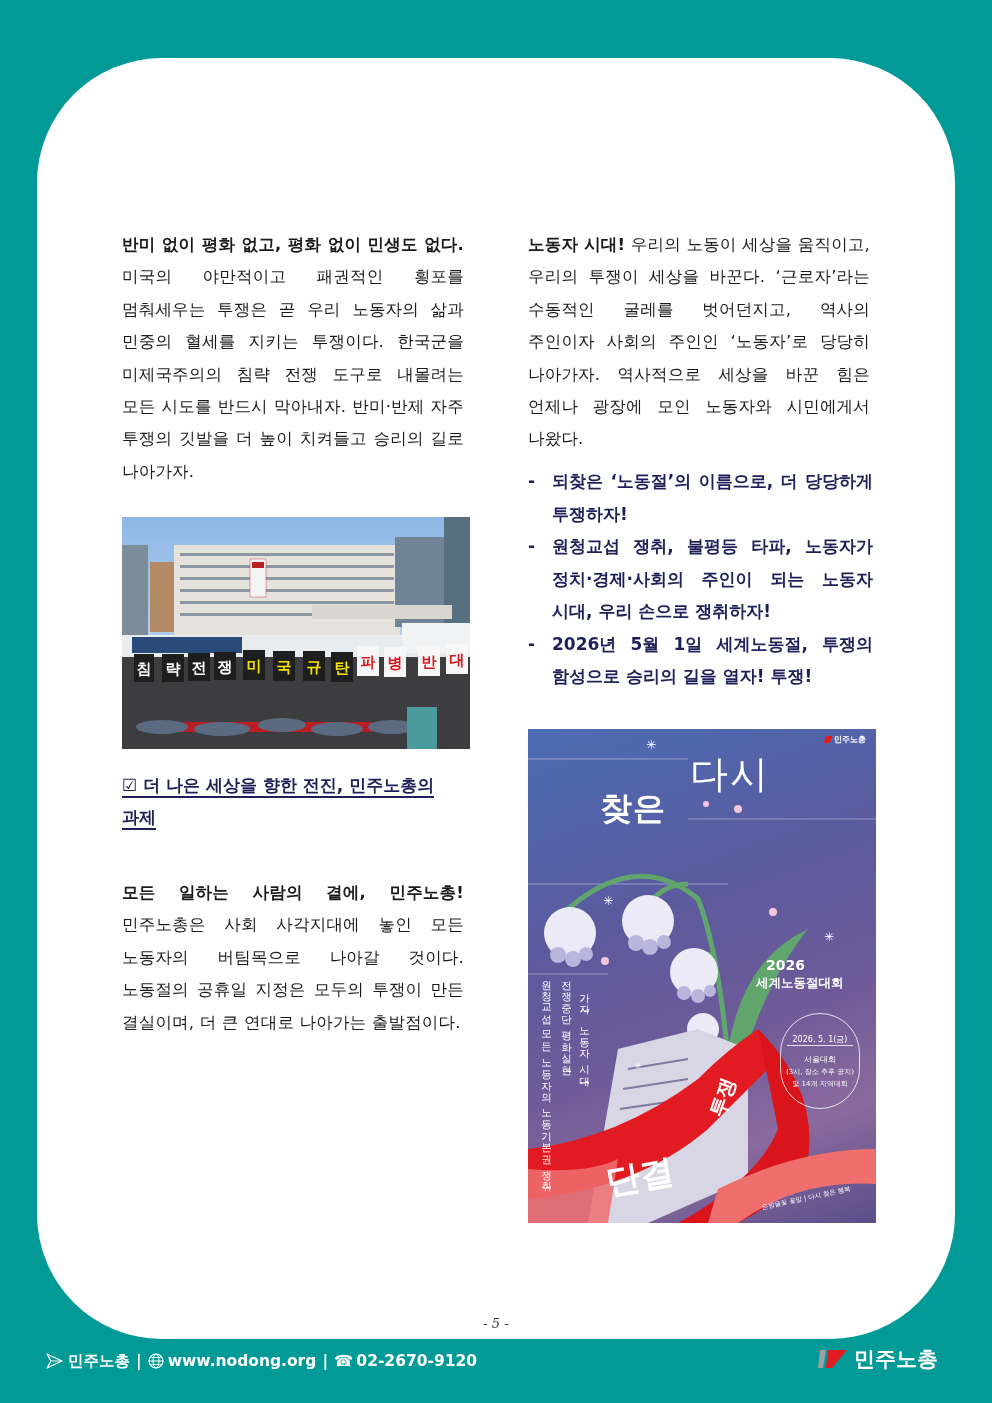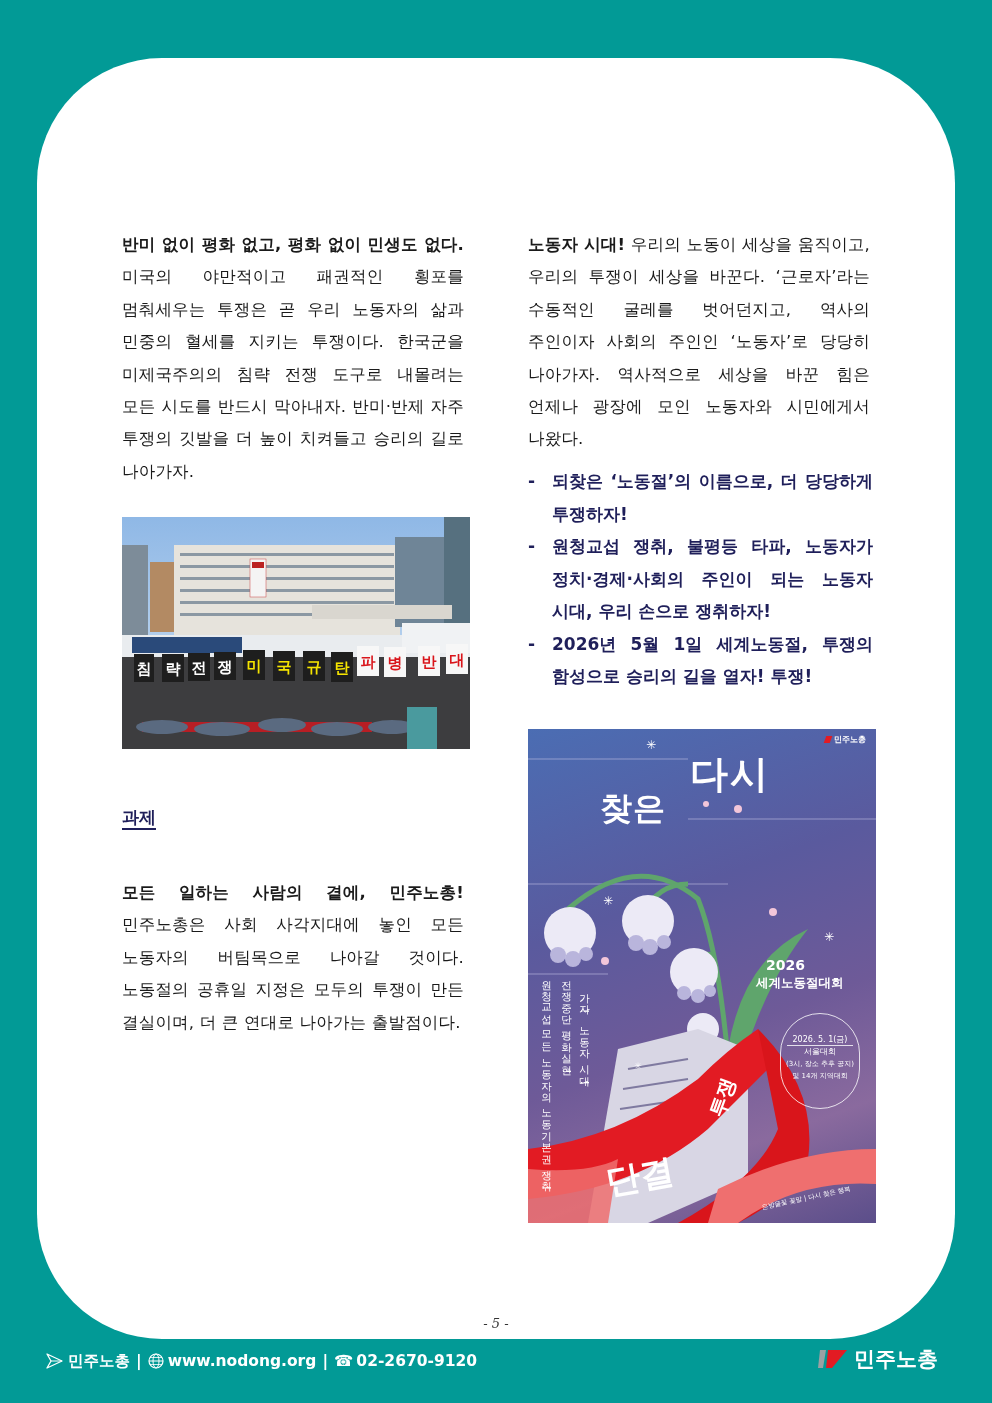--- a/index.html
+++ b/index.html
@@ -126,21 +126,21 @@
         <ellipse cx="100" cy="212" rx="28" ry="7"></ellipse>
       <ellipse cx="160" cy="208" rx="24" ry="7"></ellipse>
         <ellipse cx="215" cy="212" rx="26" ry="7"></ellipse>
       <ellipse cx="270" cy="210" rx="24" ry="7"></ellipse>
     </g>
     <rect x="285" y="190" width="30" height="42" fill="#4a9a9e"></rect>
   </svg>
 </div>
 
 <div class="section-head">
-  <br>
+  <span class="u"><span>☑</span><span> 더 나은 세상을 향한 전진, 민주노총의</span></span><br>
   <span class="u">과제</span>
 </div>
 
 <div class="col" style="left:122px; top:845px;">
   <p class="para" style="margin-top:32px;"><b>모든 일하는 사람의 곁에, 민주노총!</b><span> 민주노총은 사회 사각지대에 놓인 모든 노동자의 버팀목으로 나아갈 것이다. 노동절의 공휴일 지정은 모두의 투쟁이 만든 결실이며, 더 큰 연대로 나아가는 출발점이다.</span></p>
 </div>
 
 <div class="col col-right">
   <p class="para"><b>노동자 시대!</b><span> 우리의 노동이 세상을 움직이고, 우리의 투쟁이 세상을 바꾼다. ‘근로자’라는 수동적인 굴레를 벗어던지고, 역사의 주인이자 사회의 주인인 ‘노동자’로 당당히 나아가자. 역사적으로 세상을 바꾼 힘은 언제나 광장에 모인 노동자와 시민에게서 나왔다.</span></p>
 </div>
@@ -211,28 +211,28 @@
         <text x="296" y="212">✳</text>
         <text x="75" y="176">✳</text>
       </g>
   </svg>
 
   <div style="position:absolute;right:10px;top:5px;color:#fff;font-size:8px;font-weight:bold;display:flex;align-items:center;">
     <span style="display:inline-block;width:6px;height:7px;background:#e21b23;transform:skewX(-20deg);margin-right:3px;"></span>
     <span>민주노총</span>
   </div>
 
-  <div style="position:absolute;left:162px;top:20px;color:#fff;font-weight:bold;font-size:38px;letter-spacing:2px;text-align:right;">다시</div>
+  <div style="position:absolute;left:162px;top:20px;color:#fff;font-weight:normal;font-size:38px;letter-spacing:2px;text-align:right;">다시</div>
   <div style="position:absolute;left:72px;top:58px;color:#fff;font-weight:bold;font-size:32px;letter-spacing:1px;">찾은</div>
 
   <div style="position:absolute;left:238px;top:228px;color:#fff;font-weight:bold;font-size:14px;">2026</div>
   <div style="position:absolute;left:228px;top:246px;color:#fff;font-weight:bold;font-size:12.5px;">세계노동절대회</div>
   <div style="position:absolute;left:252px;top:284px;width:78px;height:94px;border:1px solid rgba(255,255,255,0.8);border-radius:40px;color:#fff;font-size:8px;text-align:center;">
     <div style="margin-top:20px;border-bottom:1px solid rgba(255,255,255,0.8);margin-left:6px;margin-right:6px;">2026. 5. 1(금)</div>
-    <div style="">서울대회</div>
+    <div style="margin-top:8px;">서울대회</div>
     <div style="white-space:nowrap;font-size:7px;margin-top:2px;">(3시, 장소 추후 공지)</div>
     <div style="white-space:nowrap;font-size:7px;margin-top:2px;">및 14개 지역대회</div>
   </div>
 
   <div style="position:absolute;left:50px;top:257px;writing-mode:vertical-rl;color:#fff;font-size:10.5px;letter-spacing:1px;">가자! 노동자 시대!</div>
   <div style="position:absolute;left:32px;top:244px;writing-mode:vertical-rl;color:#fff;font-size:10.5px;letter-spacing:1px;">전쟁중단·평화실현!</div>
   <div style="position:absolute;left:12px;top:244px;writing-mode:vertical-rl;color:#fff;font-size:10.5px;letter-spacing:1px;">원청교섭·모든 노동자의 노동기본권 쟁취!</div>
 
   <div style="position:absolute;left:78px;top:425px;color:#fff;font-weight:bold;font-size:34px;transform:rotate(-10deg);">단결</div>
   <div style="position:absolute;left:175px;top:355px;color:#fff;font-weight:bold;font-size:20px;transform:rotate(-70deg);">투쟁</div>

